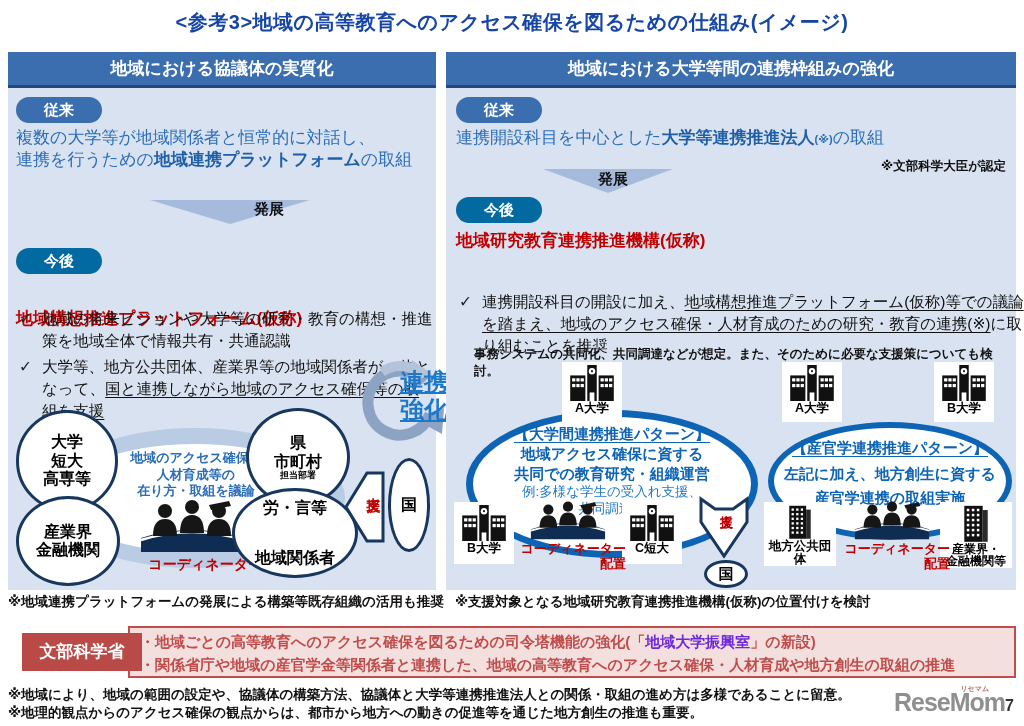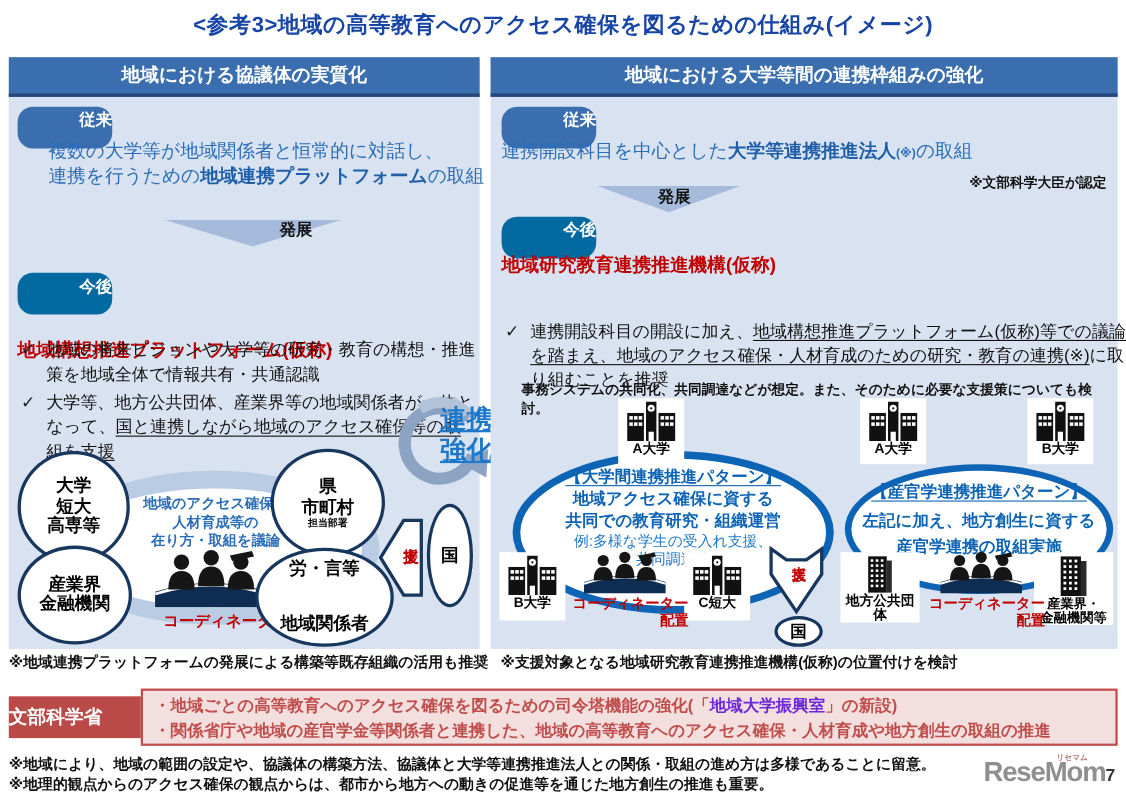--- a/index.html
+++ b/index.html
@@ -4,22 +4,22 @@
 <style>
   html,body{margin:0;padding:0;background:#fff;}
   #stage{position:relative;width:1024px;height:726px;background:#ffffff;
          font-family:"Liberation Sans","DejaVu Sans",sans-serif;overflow:hidden;}
   .abs{position:absolute;}
   .title{width:100%;text-align:center;font-size:20px;font-weight:bold;color:#1745a5;letter-spacing:.5px;}
   .panel{background:#d9e2f0;}
   .panel-header{background:#3a6eae;color:#fff;font-weight:bold;text-align:center;
                 font-size:17px;line-height:33px;height:36px;box-sizing:border-box;
                 border-bottom:3px solid #24477c;}
-  .pill{border-radius:14px;color:#fff;text-align:right;font-size:15px;font-weight:bold;
-        line-height:26px;width:86px;height:38px;}
+  .pill{border-radius:14px;color:#fff;text-align:center;font-size:15px;font-weight:bold;
+        line-height:26px;width:86px;height:26px;}
   .pill.blue{background:#3a6eae;} .pill.red{background:#0369a1;}
   .bluepara{font-size:17px;color:#2a6db8;line-height:1.32;font-weight:500;}
   .bluepara b{font-weight:bold;color:#1f5fa8;}
   .ref{font-size:11px;font-weight:bold;}
   .small-note{font-size:12.5px;color:#111;font-weight:600;}
   .note13{font-size:13.5px;color:#111;font-weight:600;}
   .red-heading{color:#c00000;font-weight:bold;font-size:17px;}
   .check-item{position:relative;padding-left:26px;font-size:15.5px;color:#111;line-height:1.42;margin-bottom:4px;}
   .check{position:absolute;left:3px;top:0;color:#222;}
   .u{text-decoration:underline;text-underline-offset:3px;}
@@ -39,41 +39,41 @@
   .link-text{font-size:24px;font-weight:bold;color:#1e78c9;line-height:1.15;text-decoration:underline;}
   .icon-card{background:#fff;display:flex;flex-direction:column;align-items:center;justify-content:flex-start;
              gap:1px;padding-top:3px;box-sizing:border-box;}
   .icon-label{font-size:12.5px;color:#000;font-weight:600;line-height:1.05;text-align:center;}
   .pattern{background:#fff;border-radius:50%;box-sizing:border-box;border:7px solid #0d64b5;}
   .pattern.thin{border-width:6px;}
   .ptxt{text-align:center;color:#0d64b5;}
   .ptxt .pt-title{font-size:15px;font-weight:bold;text-decoration:underline;text-underline-offset:3px;line-height:1.35;}
   .ptxt .pt-line{font-size:15px;font-weight:bold;line-height:1.3;}
   .ptxt .pt-ex{font-size:13.5px;font-weight:500;color:#1e78c9;line-height:1.26;}
-  .mext-box{background:#b94a48;color:#fff;font-size:17px;font-weight:bold;text-align:left;}
+  .mext-box{background:#b94a48;color:#fff;font-size:17px;font-weight:bold;text-align:center;margin-left:14px;}
   .mext-bullets{background:#f4dfdf;border:2px solid #bf4d4b;box-sizing:border-box;color:#bf4d4b;
                 font-size:15px;font-weight:600;line-height:1.5;padding:3px 10px;}
   .mext-bullets b{font-weight:800;color:#6d28d9;}
   .logo{font-size:25px;font-weight:bold;color:#8f8f8f;letter-spacing:-1px;}
   .logo-ruby{font-size:7px;color:#b0716f;letter-spacing:0;position:absolute;top:-4px;right:16px;}
   .logo-page{font-size:16px;font-weight:bold;color:#333;}
 </style>
 </head>
 <body>
 
 <div id="stage">
 
   <div class="abs title" style="top:9px;left:0;">&lt;参考3&gt;地域の高等教育へのアクセス確保を図るための仕組み(イメージ)</div>
 
   <div class="abs panel" style="left:8px;top:52px;width:428px;height:538px;">
     <div class="panel-header">地域における協議体の実質化</div>
 
     <div class="abs pill blue" style="left:8px;top:45px;">従来</div>
 
-    <div class="abs bluepara" style="left:8px;top:75px;width:414px;margin-left:28px;">
+    <div class="abs bluepara" style="left:8px;top:75px;width:414px;">
       <div><span>複数の大学等が地域関係者と恒常的に対話し、</span></div>
       <div>
         <span>連携を行うための</span><b>地域連携プラットフォーム</b><span>の取組</span>
       </div>
     </div>
 
 
     <div class="abs tri" style="left:142px;top:148px;"></div>
     <div class="abs dev-label" style="left:246px;top:148px;">発展</div>
 
@@ -123,21 +123,21 @@
     </div>
     <div class="abs node" style="left:238px;top:356px;width:104px;height:98px;">
       <div>県</div>
       <div>市町村</div>
       <div class="sub">担当部署</div>
     </div>
     <div class="abs node" style="left:8px;top:444px;width:104px;height:90px;">
       <div>産業界</div>
       <div>金融機関</div>
     </div>
-    <div class="abs node" style="left:224px;top:446px;width:126px;height:90px;gap:32px;">
+    <div class="abs node" style="left:224px;top:436px;width:126px;height:90px;gap:32px;">
       <div>労・言等</div>
       <div>地域関係者</div>
     </div>
 
     <div class="abs" style="left:336px;top:413px;width:42px;height:84px;">
       <svg width="42" height="84" viewBox="0 0 42 84">
         <polygon points="2,42 23,8 39,8 39,76 23,76" fill="#fff" stroke="#17375e" stroke-width="3"></polygon>
       </svg>
       <span class="abs vert" style="left:21px;top:22px;font-size:14px;">支援</span>
     </div>

